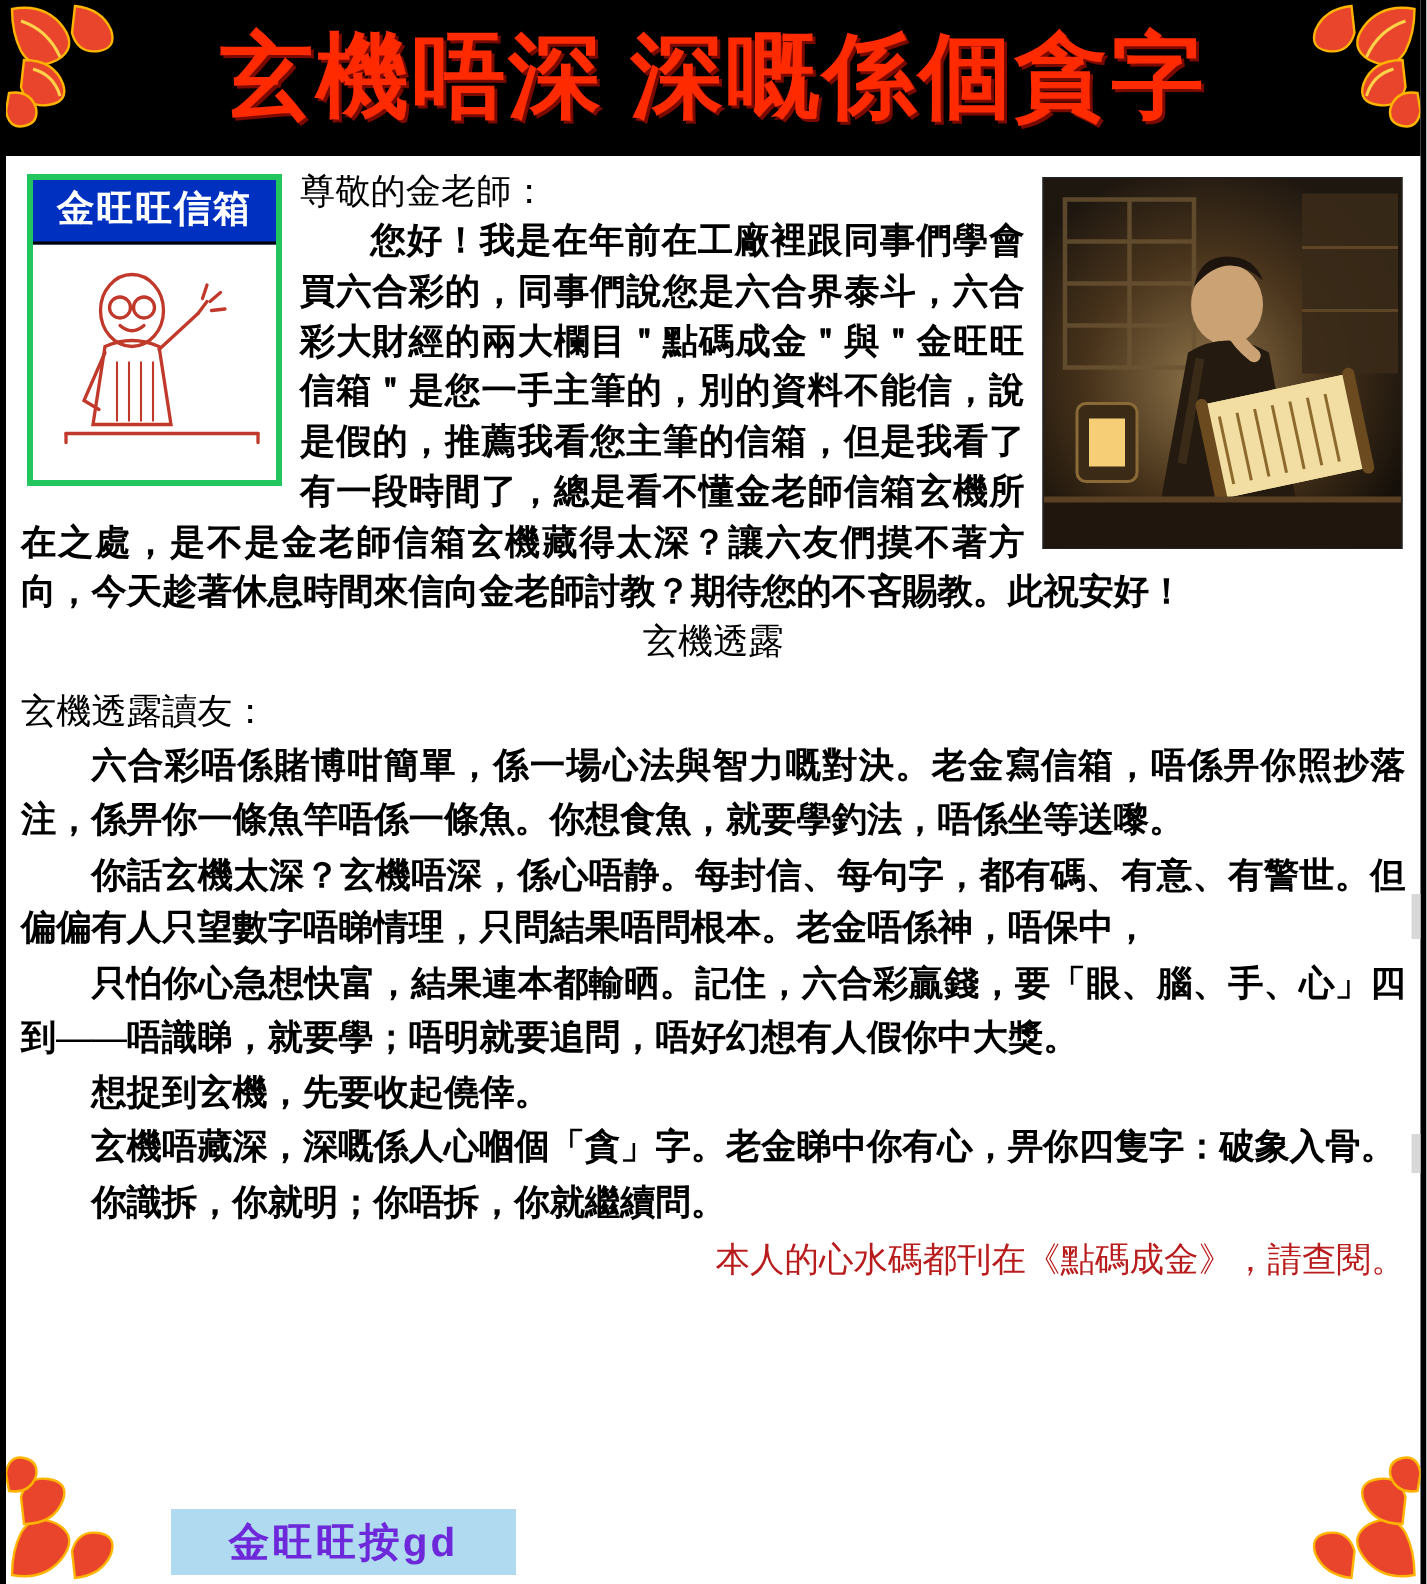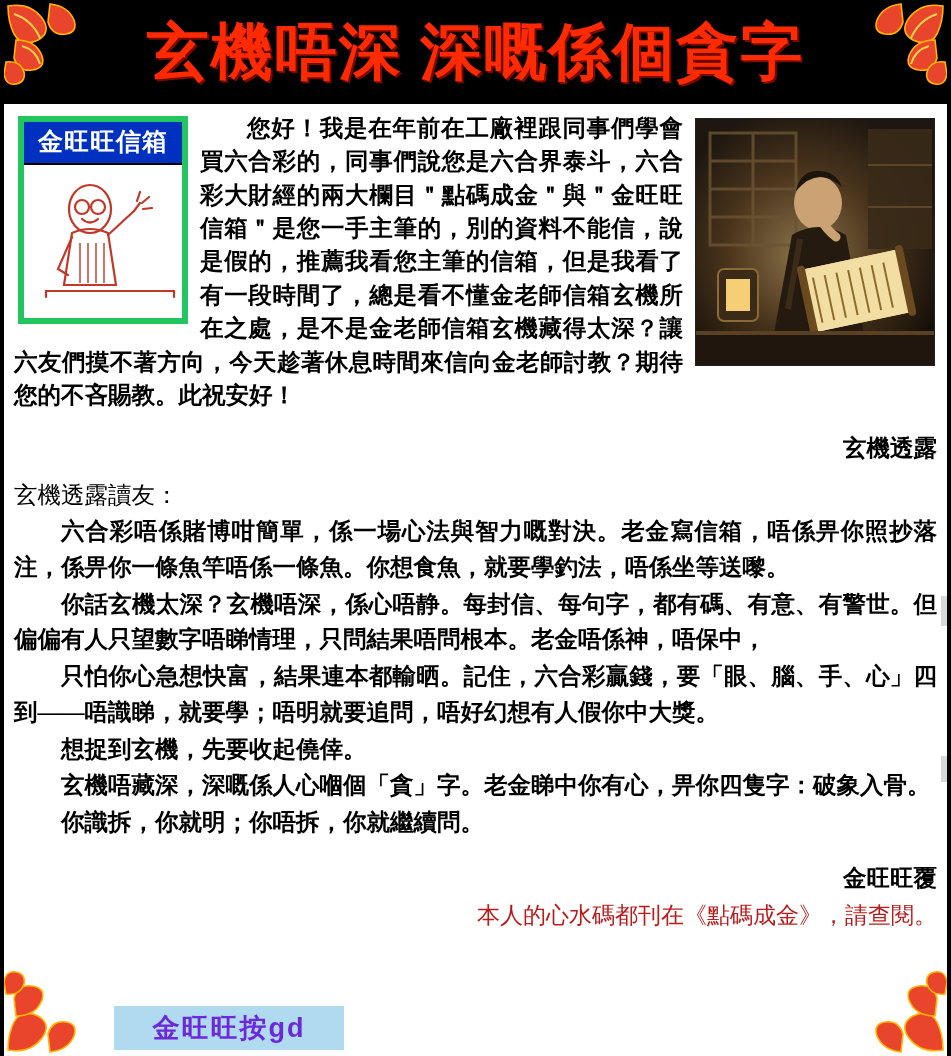--- a/index.html
+++ b/index.html
@@ -68,21 +68,21 @@
     position: relative;
     font-size: 23.5px;
     line-height: 1.42;
     color: #000;
     text-align: justify;
   }
   .logo-box {
     float: left;
     width: 170px;
     height: 208px;
-    border: 6px solid #22c55e;
+    border: 4px solid #22c55e;
     margin: 4px 12px 4px 4px;
     box-sizing: border-box;
     background: #fff;
     position: relative;
     overflow: hidden;
   }
   .logo-label {
     background: #0030c0;
     color: #fff;
     font-size: 25px;
@@ -103,24 +103,23 @@
     height: 248px;
     margin: 6px 2px 6px 12px;
     border: 1px solid #222;
     box-sizing: border-box;
     background: #1a1410;
     position: relative;
     overflow: hidden;
   }
   .indent { text-indent: 2em; font-weight: bold; }
   .sign-right {
-    text-align: right;
-    margin-top: 20px;
+    text-align: center;
+    margin-top: 0;
     font-size: 23.5px;
-    font-weight: bold;
   }
 
   .reply-block {
     clear: both;
     margin-top: 12px;
     font-size: 23.5px;
     line-height: 1.52;
     text-align: justify;
     color: #000;
   }
@@ -280,33 +279,33 @@
             </g>
             <rect x="106" y="138" width="8" height="72" rx="4" fill="#6b4a20"></rect>
             <rect x="206" y="138" width="8" height="72" rx="4" fill="#6b4a20"></rect>
           </g>
 
           <rect x="0" y="214" width="240" height="34" fill="#20160d"></rect>
           <rect x="0" y="212" width="240" height="4" fill="#5a4124"></rect>
         </svg>
       </div>
 
+      <div>尊敬的金老師：</div>
       <div class="indent">您好！我是在年前在工廠裡跟同事們學會買六合彩的，同事們說您是六合界泰斗，六合彩大財經的兩大欄目＂點碼成金＂與＂金旺旺信箱＂是您一手主筆的，別的資料不能信，說是假的，推薦我看您主筆的信箱，但是我看了有一段時間了，總是看不懂金老師信箱玄機所在之處，是不是金老師信箱玄機藏得太深？讓六友們摸不著方向，今天趁著休息時間來信向金老師討教？期待您的不吝賜教。此祝安好！</div>
       <div class="sign-right">玄機透露</div>
     </div>
 
     <div class="reply-block">
       <p>玄機透露讀友：</p>
       <p class="indent">六合彩唔係賭博咁簡單，係一場心法與智力嘅對決。老金寫信箱，唔係畀你照抄落注，係畀你一條魚竿唔係一條魚。你想食魚，就要學釣法，唔係坐等送嚟。</p>
       <p class="indent">你話玄機太深？玄機唔深，係心唔静。每封信、每句字，都有碼、有意、有警世。但偏偏有人只望數字唔睇情理，只問結果唔問根本。老金唔係神，唔保中，</p>
       <p class="indent">只怕你心急想快富，結果連本都輸晒。記住，六合彩贏錢，要「眼、腦、手、心」四到——唔識睇，就要學；唔明就要追問，唔好幻想有人假你中大獎。</p>
       <p class="indent">想捉到玄機，先要收起僥倖。</p>
       <p class="indent">玄機唔藏深，深嘅係人心嗰個「貪」字。老金睇中你有心，畀你四隻字：破象入骨。</p>
       <p class="indent">你識拆，你就明；你唔拆，你就繼續問。</p>
-      <div class="sign-right">金旺旺覆</div>
       <div class="footer-note">本人的心水碼都刊在《點碼成金》，請查閱。</div>
     </div>
   </div>
 
   <svg class="corner bl" viewBox="0 0 120 96">
     <g fill="#e8452c" stroke="#ffb400" stroke-width="1.6" transform="translate(0,96) scale(1,-1)">
       <path d="M4 6 q22 -4 34 12 q10 14 -4 22 q-16 8 -24 -6 q-6 -12 -6 -28z"></path>
       <path d="M12 40 q20 0 26 16 q4 12 -10 14 q-14 2 -18 -12z"></path>
       <path d="M46 4 q18 2 24 16 q4 12 -8 14 q-14 2 -18 -12z"></path>
       <path d="M2 62 q14 -2 18 10 q2 10 -8 12 q-10 2 -12 -10z"></path>

